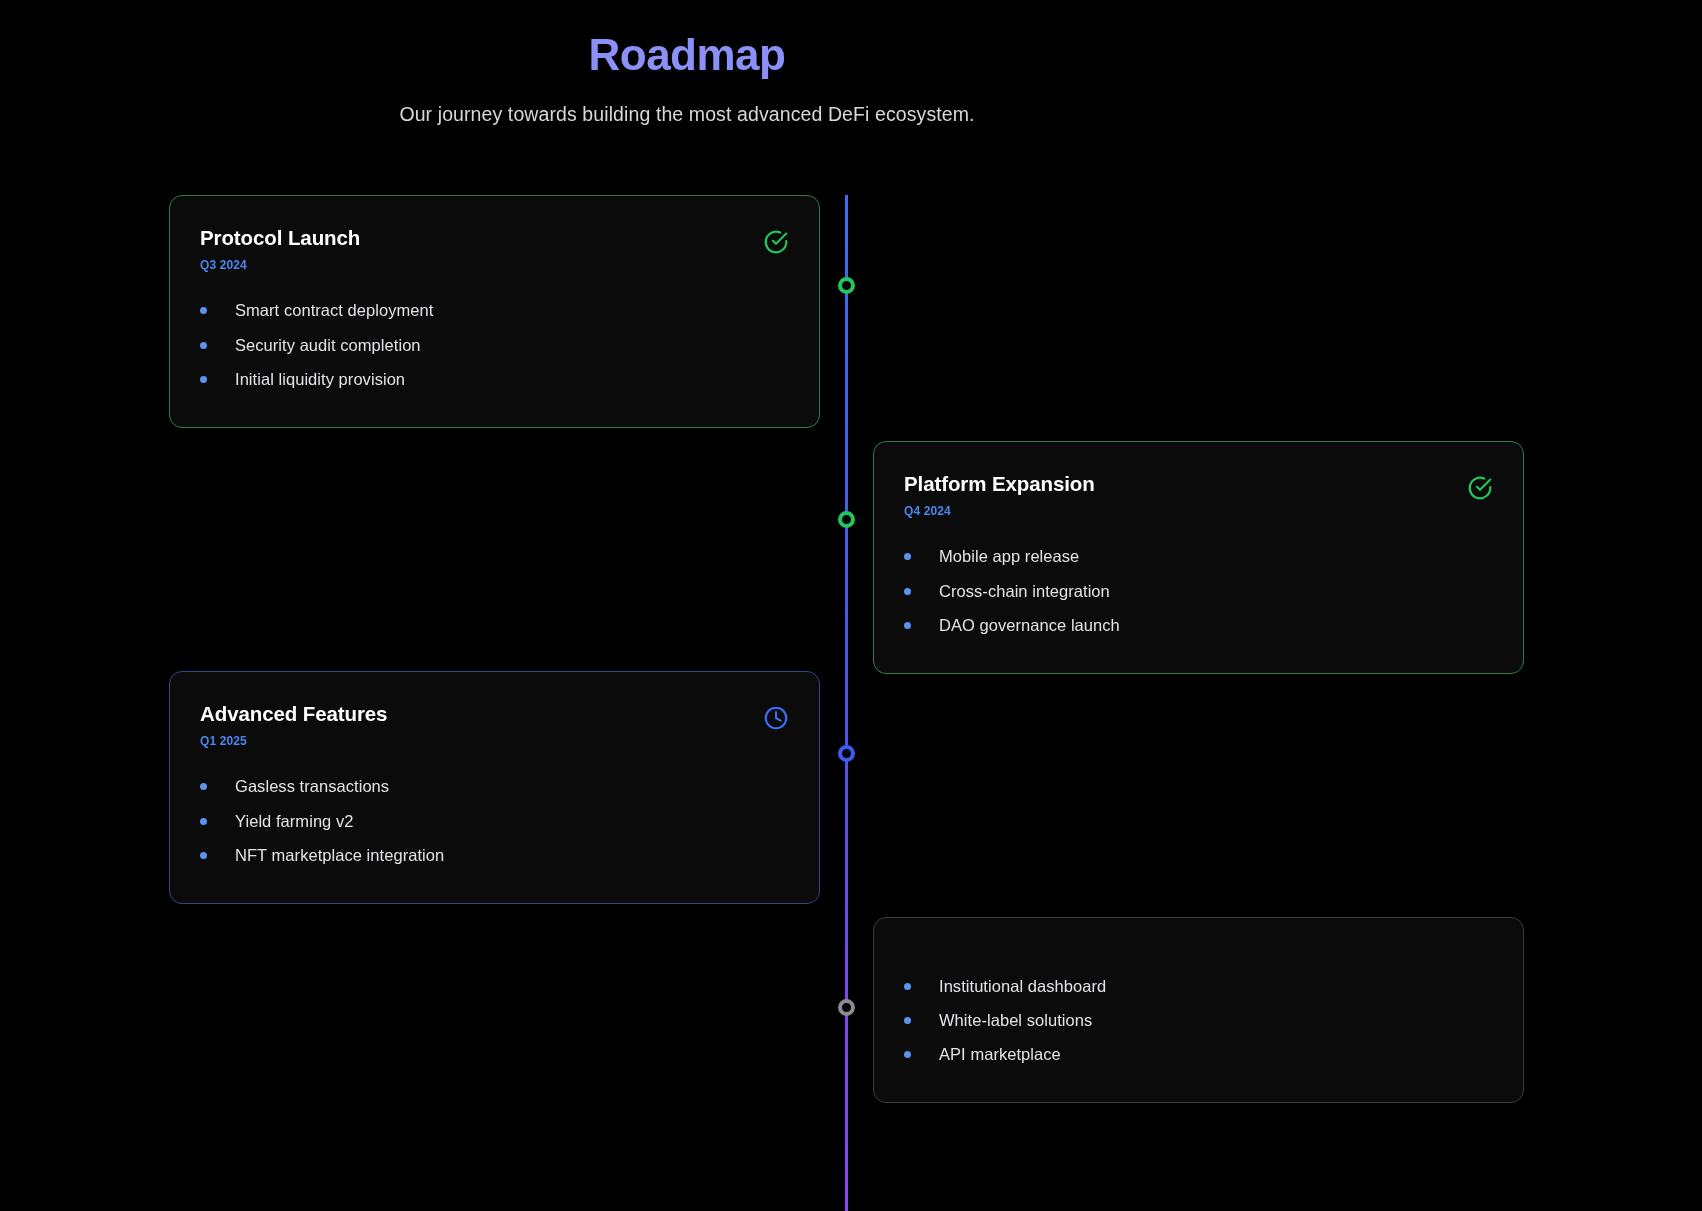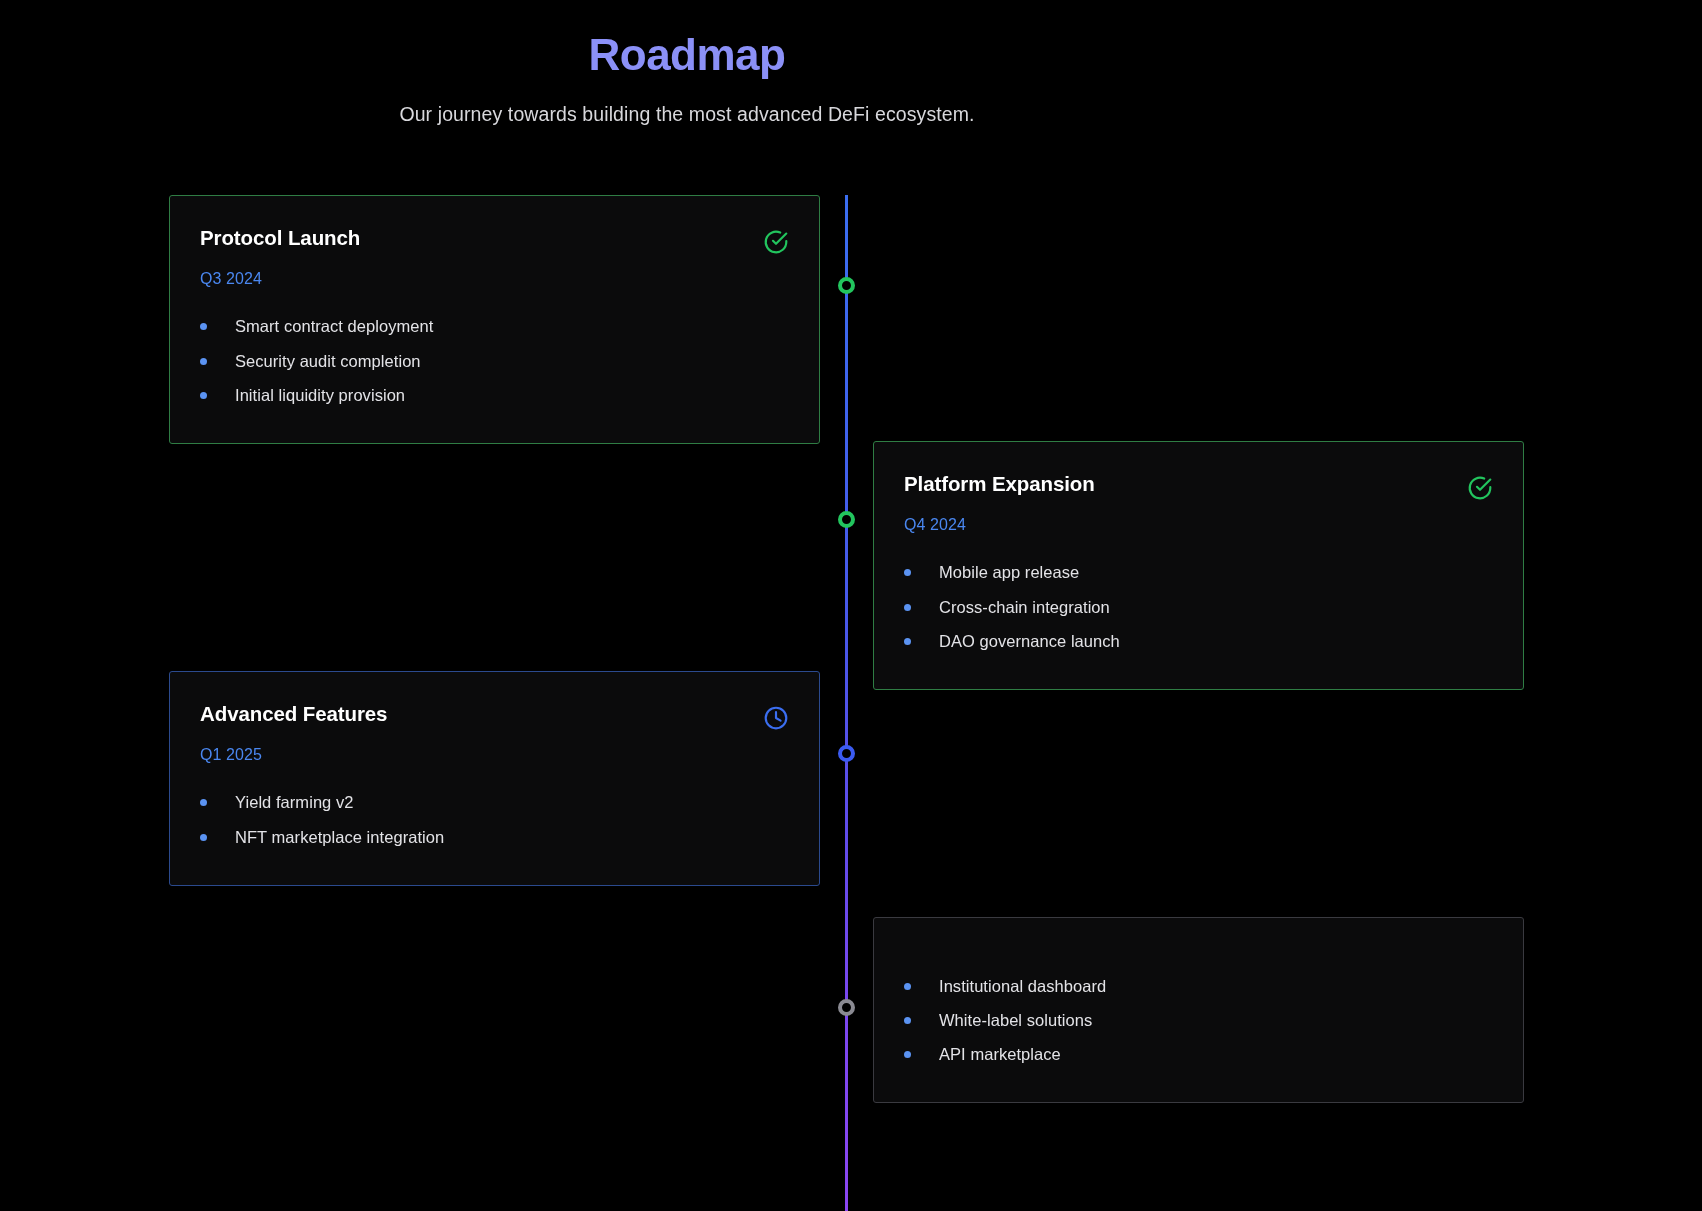--- a/index.html
+++ b/index.html
@@ -62,21 +62,21 @@
   .node.is-green   { border-color:#22c55e; }
   .node.is-blue    { border-color:#3b5bf0; }
   .node.is-neutral { border-color:#8a8a92; }
 
   
   .card {
     position:absolute;
     width:651px;
     background:#0b0b0c;
     border:1px solid #2a7d3f;
-    border-radius:3px;
+    border-radius:13px;
     padding:29px 30px 30px 30px;
   }
   .card.side-left  { left:169px; }
   .card.side-right { left:873px; }
 
   .card.accent-green   { border-color:#2f7d44; }
   .card.accent-blue    { border-color:#2b4a8e; }
   .card.accent-neutral { border-color:#3a3a40; }
 
   .card-head {
@@ -86,23 +86,23 @@
   }
   .card-titles { display:flex; flex-direction:column; }
   .card-title {
     font-size:20.5px;
     font-weight:700;
     color:#ffffff;
     letter-spacing:-0.1px;
     line-height:1.25;
   }
   .card-quarter {
-    margin-top:19px;
-    font-size:16px;
-    font-weight:400;
+    margin-top:7px;
+    font-size:12px;
+    font-weight:700;
     color:#4a87f0;
     letter-spacing:0.1px;
   }
   .status-icon {
     flex:0 0 auto;
     width:26px; height:26px;
     margin-top:4px;
   }
   .status-icon svg { display:block; width:26px; height:26px; }
 
@@ -219,20 +219,24 @@
           <span class="status-icon">
             <svg viewBox="0 0 24 24" fill="none" stroke="#3b6ef0" stroke-width="2" stroke-linecap="round" stroke-linejoin="round">
               <circle cx="12" cy="12" r="9.5"></circle>
               <polyline points="12 6.6 12 12 16.2 14.4"></polyline>
             </svg>
           </span>
         </div>
         <ul class="card-list">
           <li>
             <span class="bullet"></span>
+            <span class="li-text">Gasless transactions</span>
+          </li>
+          <li>
+            <span class="bullet"></span>
             <span class="li-text">Yield farming v2</span>
           </li>
           <li>
             <span class="bullet"></span>
             <span class="li-text">NFT marketplace integration</span>
           </li>
         </ul>
       </div>
     </div>
 

